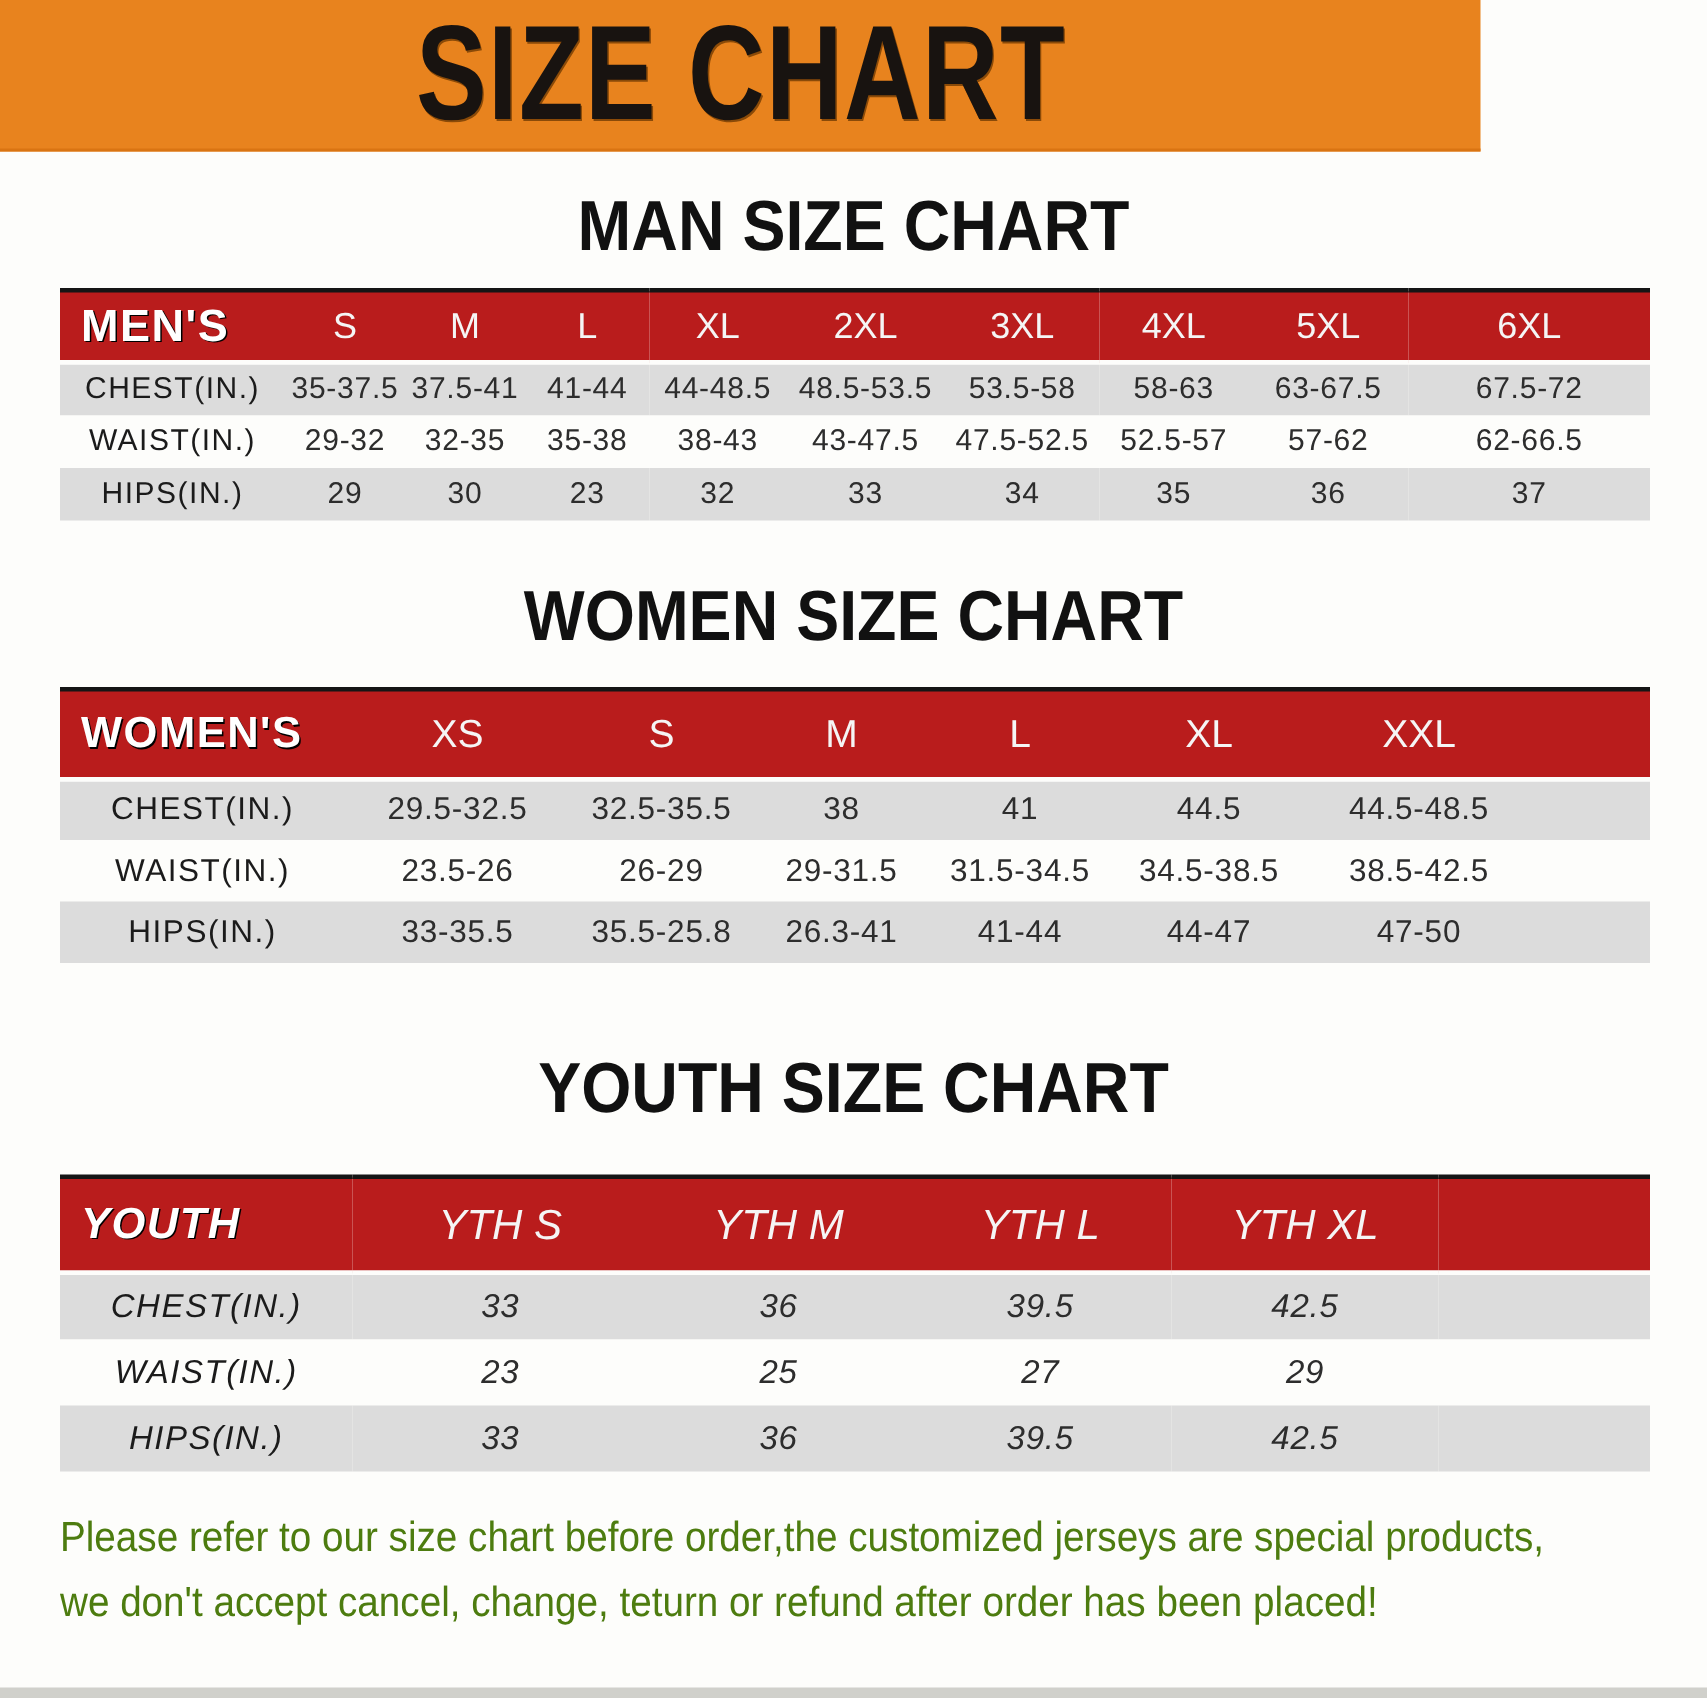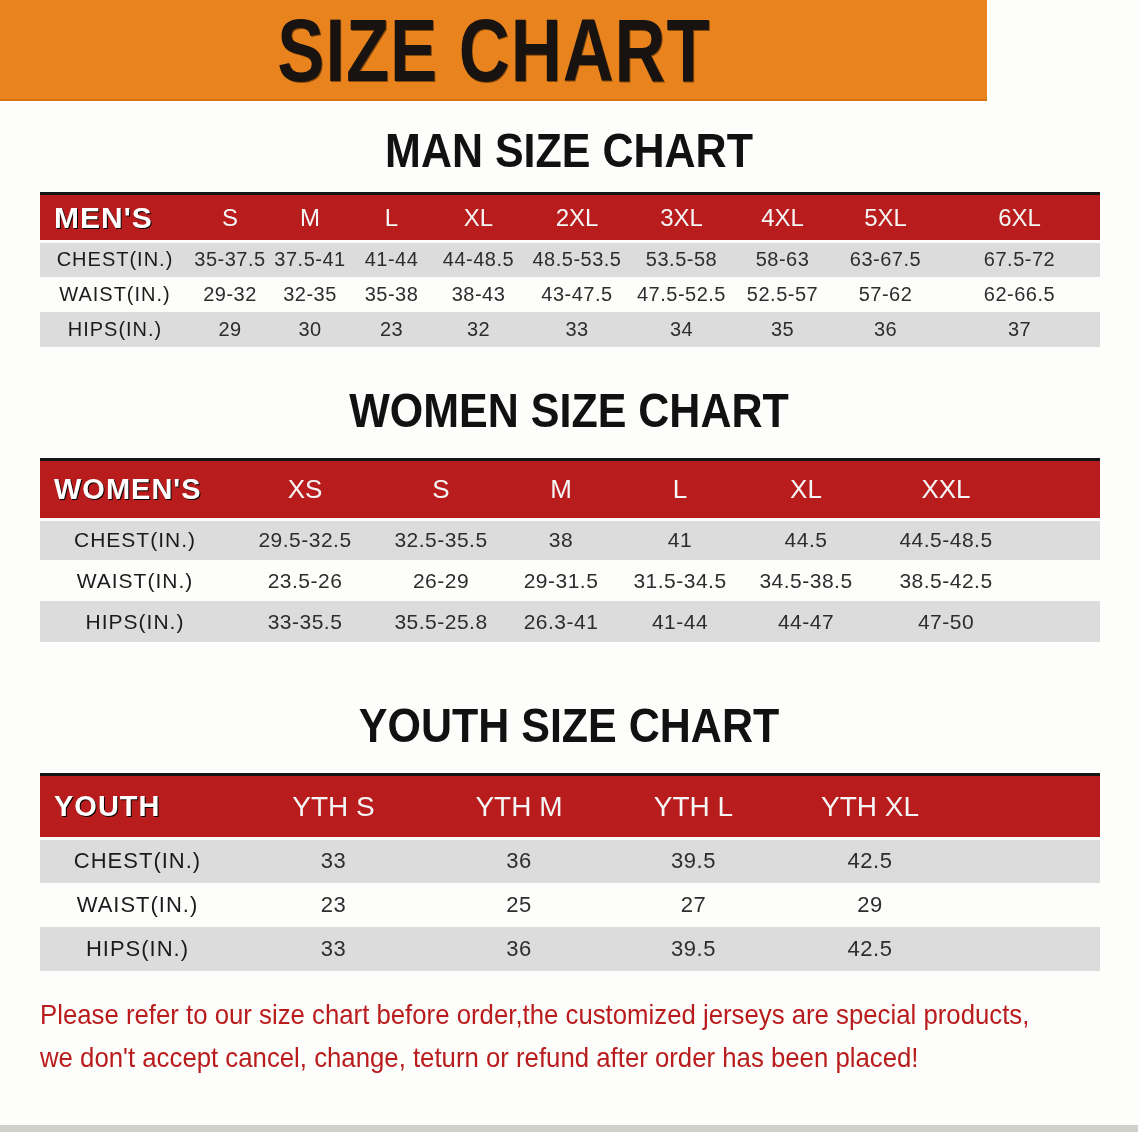--- a/index.html
+++ b/index.html
@@ -42,21 +42,21 @@
   
   table.size-table {
     margin-left: 40px;
     width: 1060px;
     border-collapse: collapse;
     table-layout: fixed;
     border-top: 3px solid #151515;
   }
   table.size-table.t-men   { margin-top: 16px; }
   table.size-table.t-women { margin-top: 22px; }
-  table.size-table.t-youth { margin-top: 22px; }
+  table.size-table.t-youth { margin-top: 32px; font-style: italic; }
 
   .size-table thead th {
     background: #b91c1c;
     color: #f5f5f5;
     border-top: 2px solid #fdfdfb;
     border-bottom: 3px solid #fdfdfb;
     font-weight: normal;
     text-align: center;
     vertical-align: middle;
   }
@@ -99,21 +99,21 @@
   .t-women col.c0 { width: 190px; } .t-women col.c1 { width: 150px; } .t-women col.c2 { width: 122px; }
   .t-women col.c3 { width: 118px; } .t-women col.c4 { width: 120px; } .t-women col.c5 { width: 132px; }
   .t-women col.c6 { width: 148px; } .t-women col.cf { width: 80px; }
 
   .t-youth col.c0 { width: 195px; } .t-youth col.c1 { width: 197px; } .t-youth col.c2 { width: 174px; }
   .t-youth col.c3 { width: 175px; } .t-youth col.c4 { width: 178px; } .t-youth col.cf { width: 141px; }
 
   
   .disclaimer {
     margin: 22px 0 14px 40px;
-    color: #b91c1c;
+    color: #4d7c0f;
     font-size: 28px;
     line-height: 43px;
   }
   .disclaimer .line {
     white-space: nowrap;
     transform: scaleX(0.92);
     transform-origin: left center;
   }
 
   

